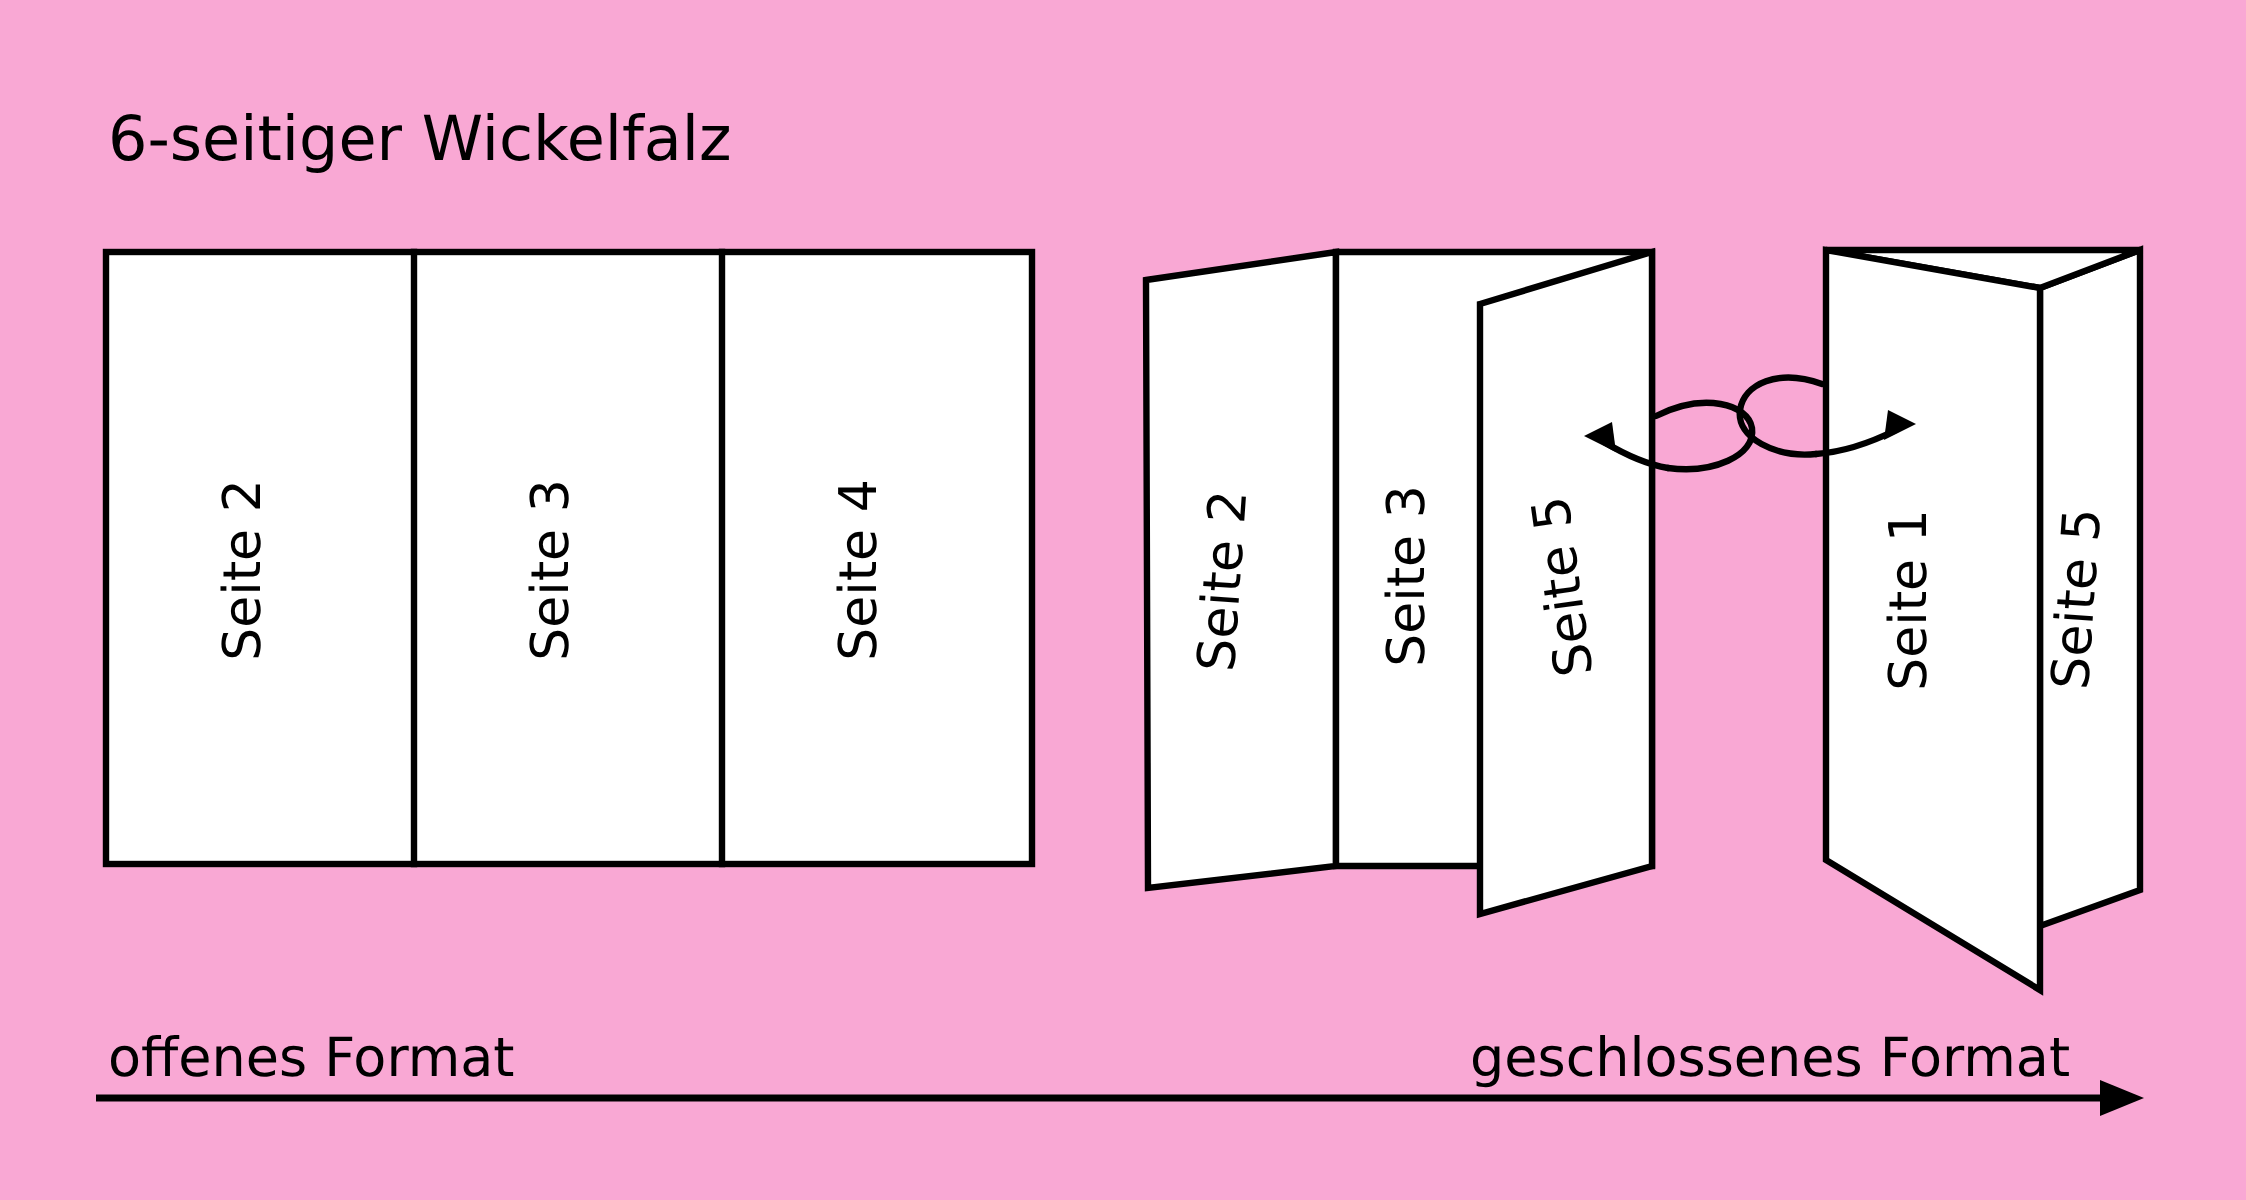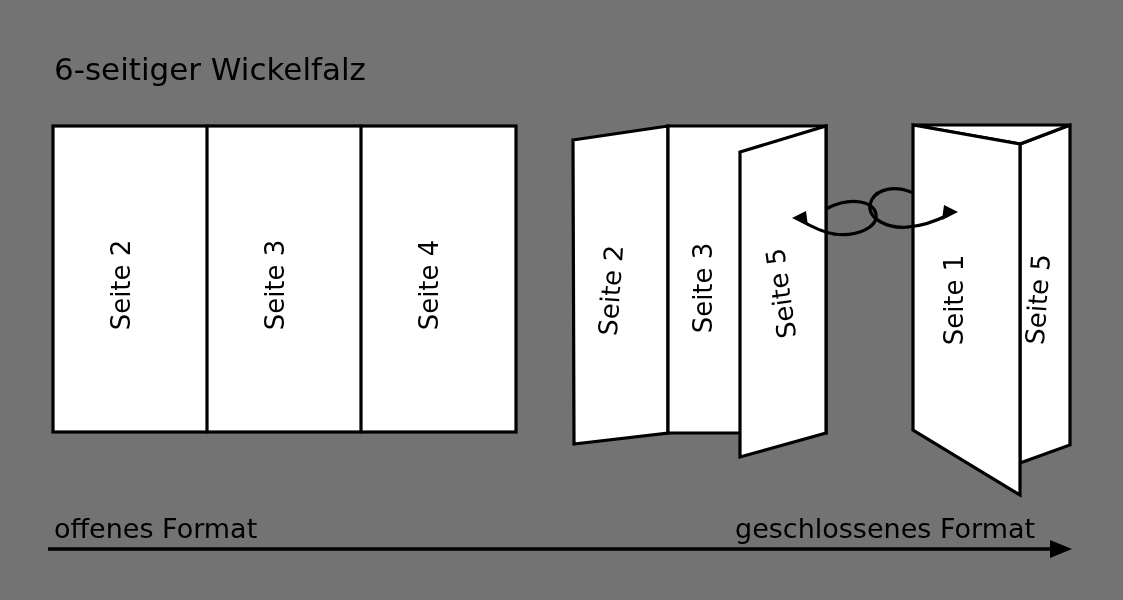--- a/index.html
+++ b/index.html
@@ -10,21 +10,21 @@
   body {
     width: 1123px;
     height: 600px;
     overflow: hidden;
     font-family: "DejaVu Sans", "Liberation Sans", sans-serif;
   }
   #stage {
     position: relative;
     width: 1123px;
     height: 600px;
-    background: #737373;
+    background: #f9a8d4;
   }
   svg#diagram {
     position: absolute;
     top: 0;
     left: 0;
     width: 1123px;
     height: 600px;
     display: block;
   }
   .panel-shape {

